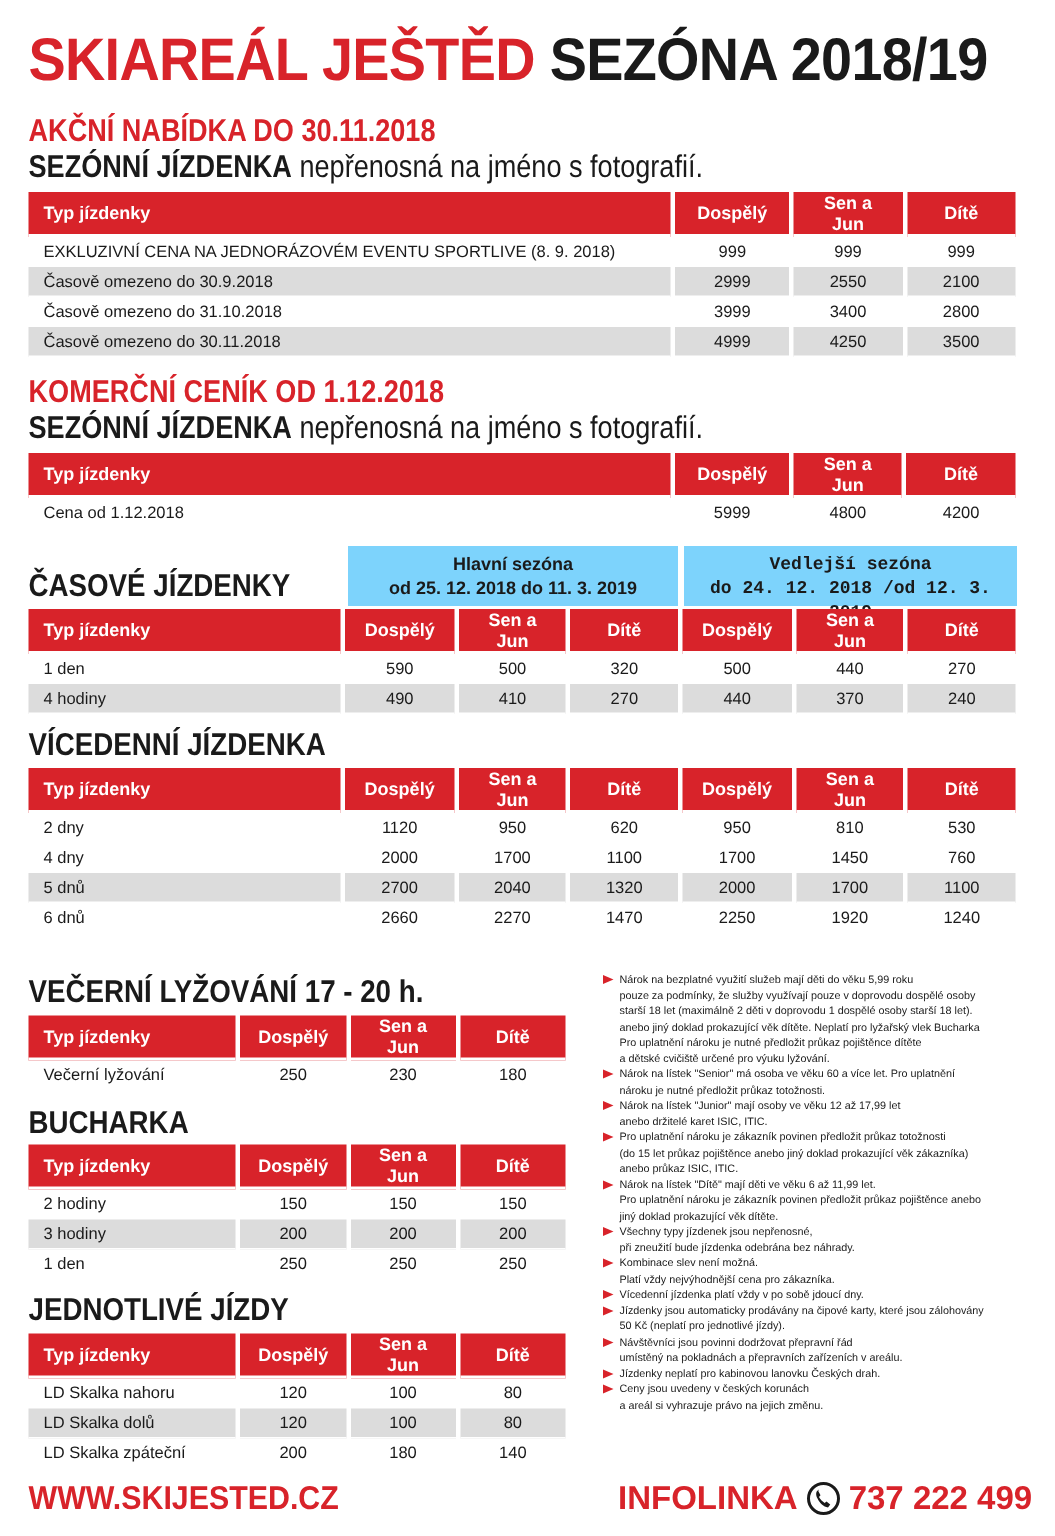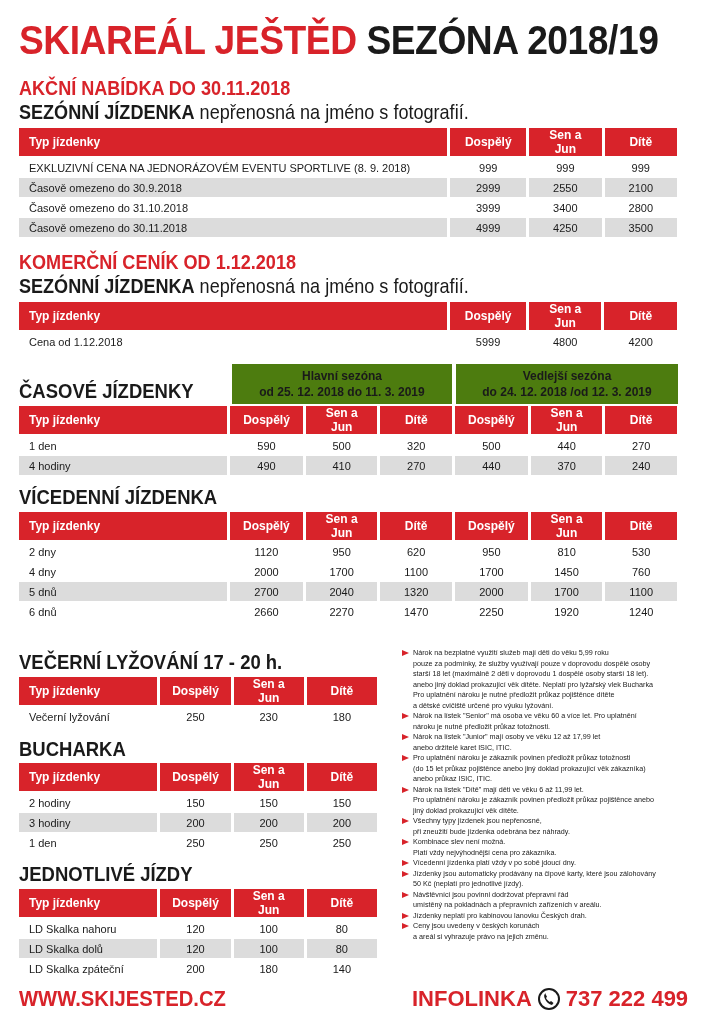--- a/index.html
+++ b/index.html
@@ -15,21 +15,21 @@
   .h-sub b { font-weight: bold; }
   .h-black { position: absolute; left: 19px; font-size: 21px; font-weight: bold; color: #1a1a1a; white-space: nowrap; transform: scaleX(0.88); transform-origin: left top; }
 
   table.pt { position: absolute; border-collapse: separate; border-spacing: 3px 0; font-size: 11px; }
   table.pt th { background: #d8232a; color: #fff; font-weight: bold; height: 20px; font-size: 12px; padding: 0 8px; text-align: center; border-bottom: 2px solid #fff; }
   table.pt th.first { text-align: left; padding-left: 10px; margin-left: 18px; }
   table.pt td { height: 20px; padding: 0 8px; text-align: center; color: #1a1a1a; border-bottom: 1px solid #fff; }
   table.pt td.first { text-align: left; padding-left: 10px; }
   table.pt tr.alt td { background: #dcdcdc; }
 
-  .season-box { position: absolute; background: #4d7c0f; text-align: center; font-size: 12px; font-weight: bold; color: #1a1a1a; line-height: 16px; padding-top: 4px; }
+  .season-box { position: absolute; background: #7dd3fc; text-align: center; font-size: 12px; font-weight: bold; color: #1a1a1a; line-height: 16px; padding-top: 4px; }
 
   .notes { position: absolute; left: 402px; top: 648px; width: 300px; font-size: 7.2px; line-height: 10.5px; color: #1a1a1a; }
   .notes .note { position: relative; padding-left: 11px; }
   .notes .note .tri { position: absolute; left: 0; top: 2px; width: 0; height: 0; border-left: 7px solid #d8232a; border-top: 3.5px solid transparent; border-bottom: 3.5px solid transparent; }
 
   .footer-web { position: absolute; left: 19px; top: 986px; font-size: 22px; font-weight: bold; color: #d8232a; white-space: nowrap; transform: scaleX(0.92); transform-origin: left top; }
   .footer-info { position: absolute; left: 412px; top: 986px; font-size: 22px; font-weight: bold; color: #d8232a; white-space: nowrap; display: flex; align-items: center; }
   .phone-icon { display: inline-block; width: 22px; height: 22px; border: 2px solid #1a1a1a; border-radius: 50%; margin: 0 6px; position: relative; }
   .phone-icon svg { position: absolute; left: 2px; top: 2px; }
 </style>
@@ -111,21 +111,21 @@
         <td>4200</td>
       </tr>
     </tbody>
   </table>
 
 <div class="h-black" style="top:379px;">ČASOVÉ JÍZDENKY</div>
 <div class="season-box" style="left:232px; top:364px; width:220px; height:40px;">
   <div>Hlavní sezóna</div>
   <div>od 25. 12. 2018 do 11. 3. 2019</div>
 </div>
-<div class="season-box" style="left:456px; top:364px; width:222px; height:40px;">
+<div class="season-box" style="left:456px; top:364px; width:222px; height:40px;font-family:Liberation Mono, monospace;">
   <div>Vedlejší sezóna</div>
   <div>do 24. 12. 2018 /od 12. 3. 2019</div>
 </div>
 <table class="pt" id="t-timed" style="left:16px; top:406px; width:664px;">
     <colgroup>
       <col style="width: 210px;">
       <col style="width: 73px;">
       <col style="width: 72px;">
       <col style="width: 72px;">
       <col style="width: 73px;">

